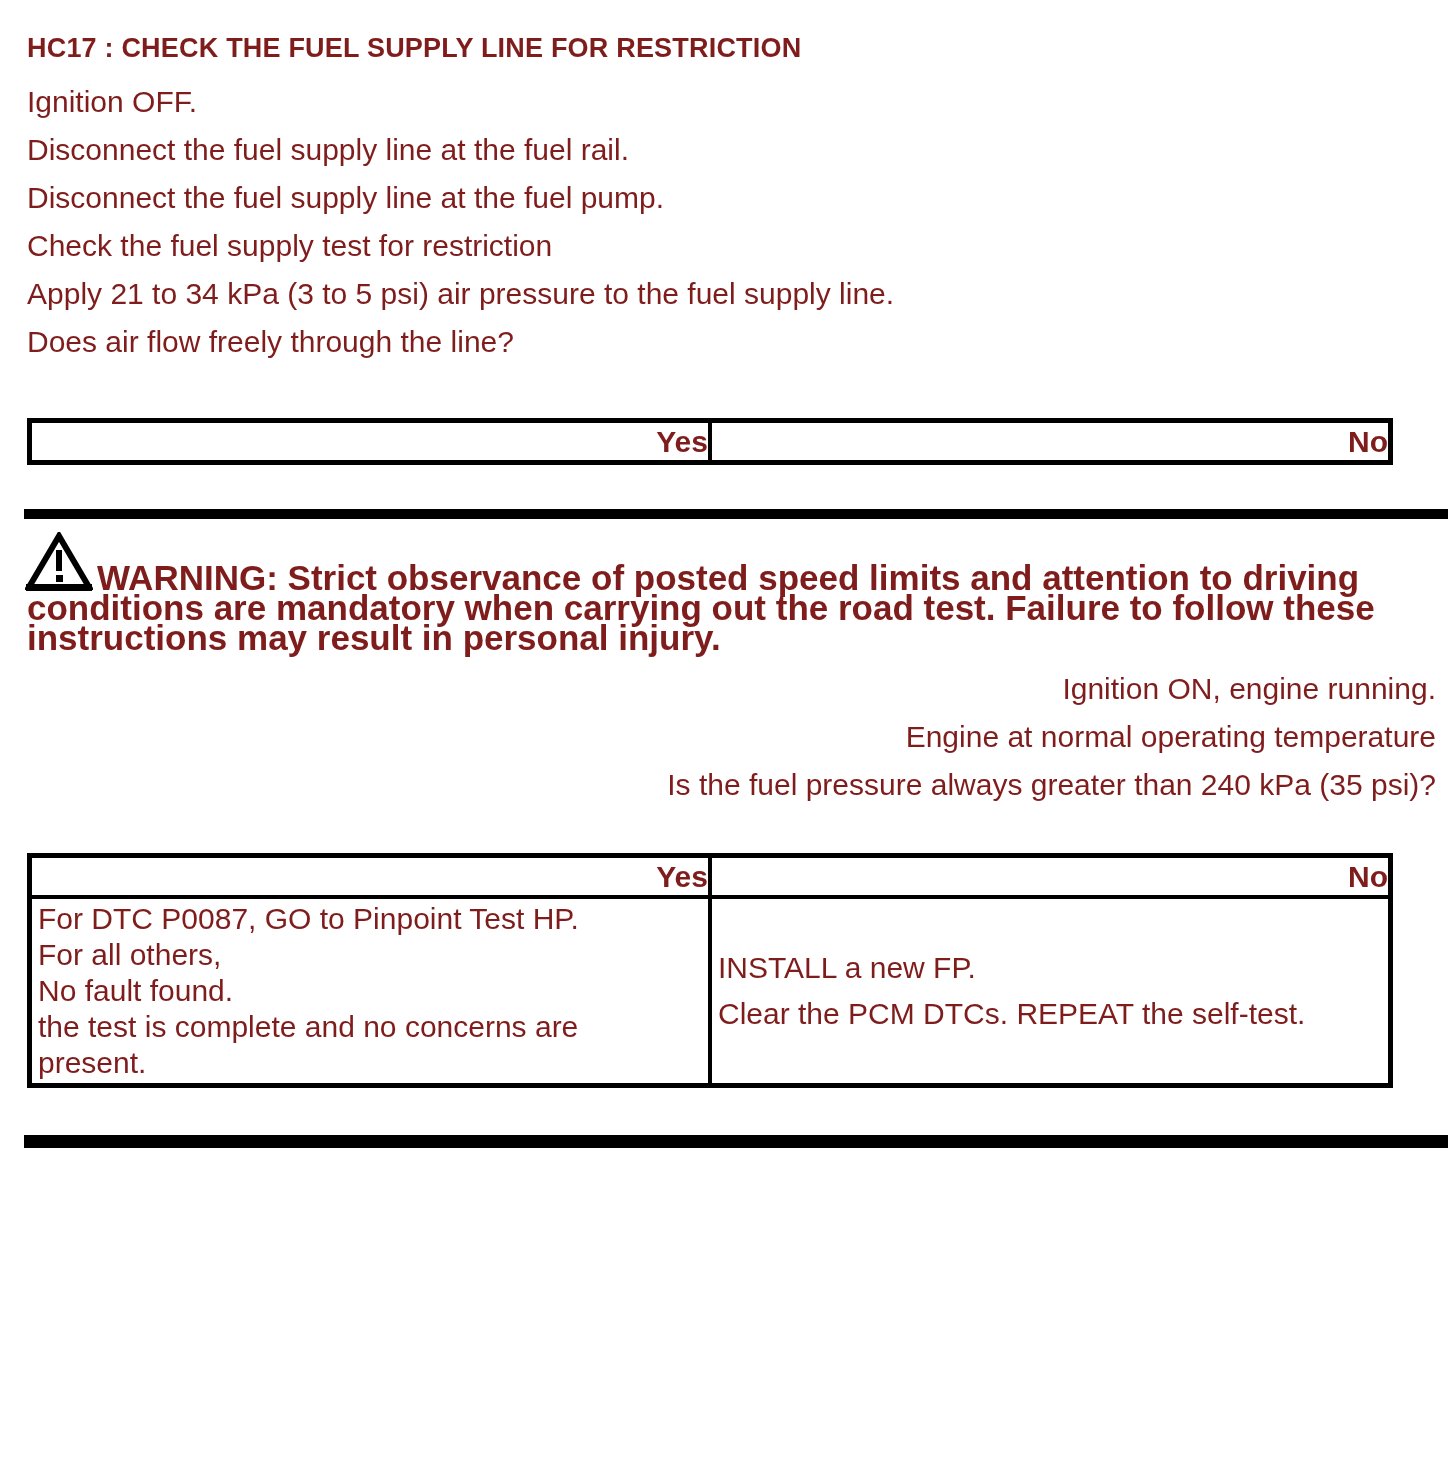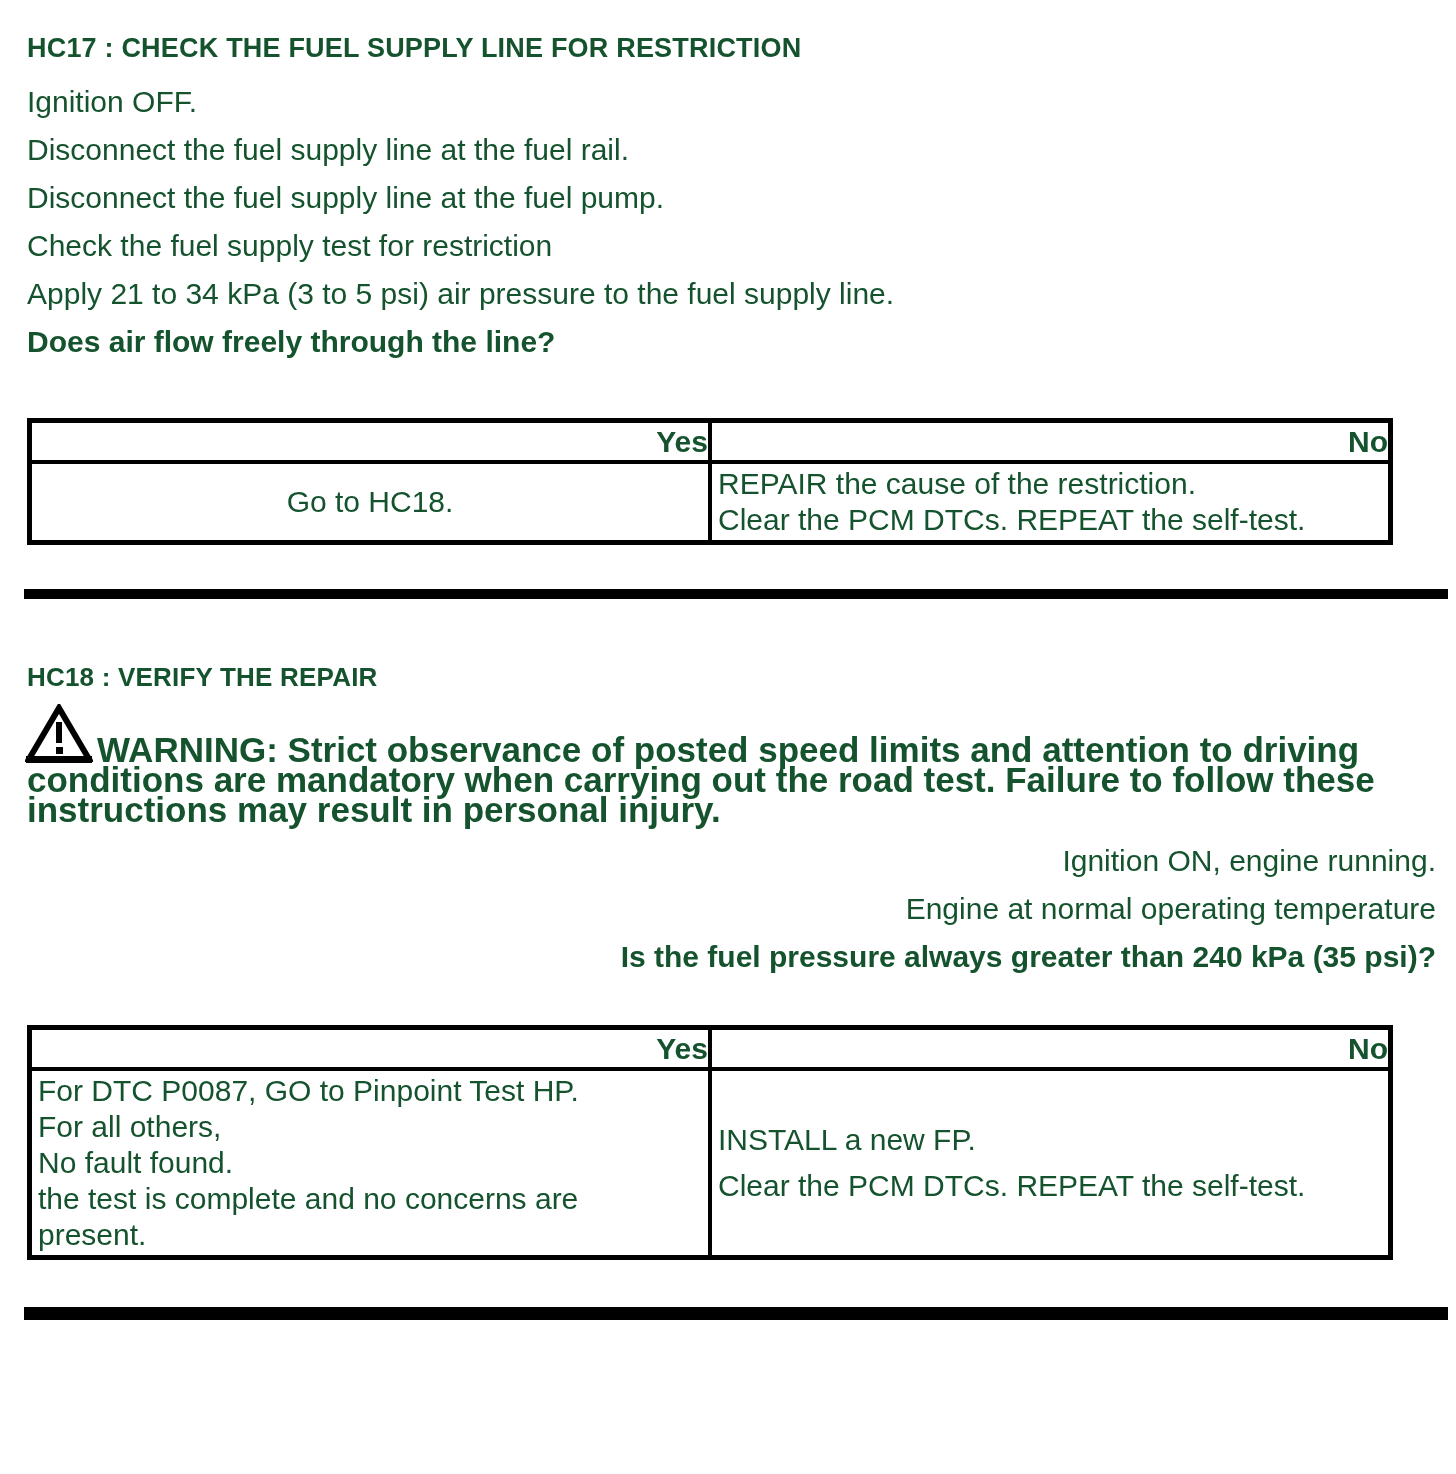--- a/index.html
+++ b/index.html
@@ -1,21 +1,21 @@
 <!DOCTYPE html>
 <html><head>
 <meta charset="utf-8">
 <style>
   html, body { margin: 0; padding: 0; background: #ffffff; }
   #page {
     position: relative;
     width: 1456px;
     height: 1474px;
     background: #ffffff;
-    color: #14532d;
+    color: #7f1d1d;
     font-family: "Liberation Sans", "DejaVu Sans", sans-serif;
     overflow: hidden;
   }
   .content { padding-left: 27px; padding-right: 20px; }
 
   .section-title {
     font-size: 27px;
     font-weight: bold;
     line-height: 28px;
     letter-spacing: 0.2px;
@@ -26,21 +26,21 @@
 
   .steps { margin-top: 16px; }
   .step-line {
     font-size: 30px;
     line-height: 48px;
     white-space: nowrap;
   }
   .question-line {
     font-size: 30px;
     line-height: 48px;
-    font-weight: bold;
+    font-weight: normal;
     white-space: nowrap;
   }
 
   table.decision {
     border-collapse: collapse;
     table-layout: fixed;
     width: 1366px;
     margin-top: 52px;
     border: 5px solid #000000;
   }
@@ -110,42 +110,28 @@
       <div class="step-line">Apply 21 to 34 kPa (3 to 5 psi) air pressure to the fuel supply line.</div>
       <div class="question-line">Does air flow freely through the line?</div>
     </div>
 
     <table class="decision" id="table1">
       <tbody>
           <tr>
         <th>Yes</th>
         <th>No</th>
       </tr>
-      <tr>
-        <td class="center-cell">
-          <div class="cell-pad">
-            <div class="tline">Go to HC18.</div>
-          </div>
-        </td>
-        <td>
-          <div class="cell-pad">
-            <div class="tline">REPAIR the cause of the restriction.</div>
-            <div class="tline">Clear the PCM DTCs. REPEAT the self-test.</div>
-          </div>
-        </td>
-      </tr>
     </tbody>
       </table>
   </div>
 
   <div class="rule" id="mid-rule"></div>
 
   <div class="content">
 
-    <h1 class="section-title" id="hc18-title">HC18 : VERIFY THE REPAIR</h1>
 
     <div class="warning-para">
       <span class="warning-icon-box">
         <svg width="68" height="62" viewBox="0 0 68 62" xmlns="http://www.w3.org/2000/svg">
           <path d="M34 4 L64 55 L4 55 Z" fill="none" stroke="#000000" stroke-width="6"></path>
           <rect x="1" y="52" width="66" height="7" fill="#000000"></rect>
           <rect x="31" y="18" width="6" height="21" fill="#000000"></rect>
           <rect x="31" y="43" width="7" height="7" fill="#000000"></rect>
         </svg>
       </span>

